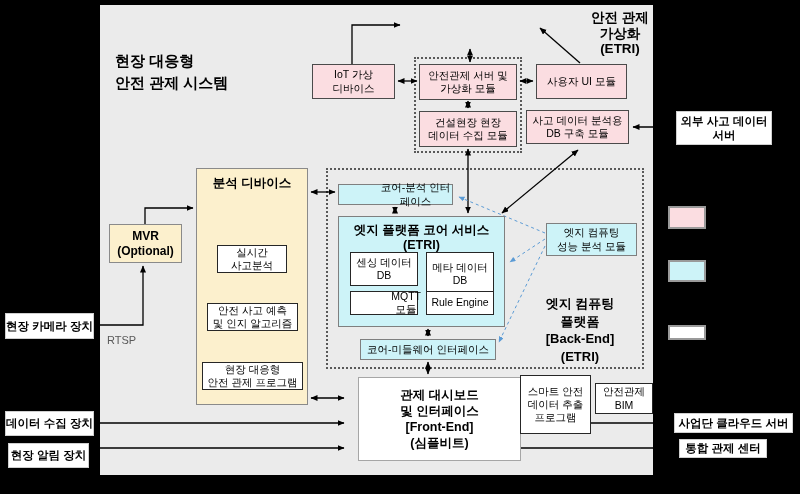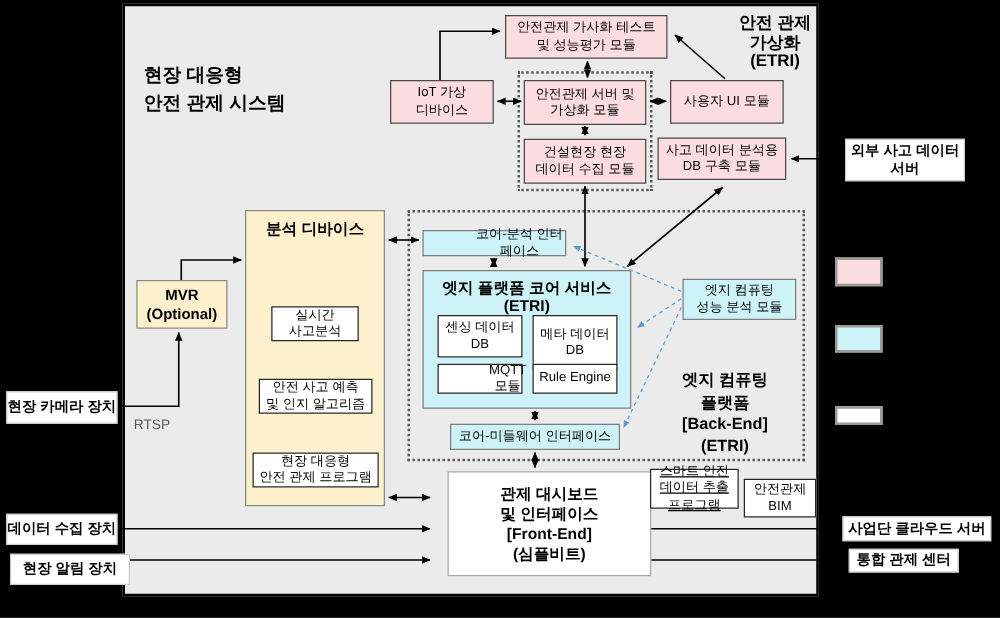--- a/index.html
+++ b/index.html
@@ -74,22 +74,20 @@
 안전 관제 시스템</div>
   <div class="freetext bold" style="left:575px;top:10px;width:90px;text-align:center;font-size:13.5px;line-height:1.15;">안전 관제
 가상화
 (ETRI)</div>
   <div class="freetext bold" style="left:524px;top:295px;width:112px;text-align:center;font-size:13px;line-height:1.35;">엣지 컴퓨팅
 플랫폼
 [Back-End]
 (ETRI)</div>
   <div class="freetext" style="left:107px;top:334px;font-size:11px;color:#595959;">RTSP</div>
 
-  <div class="box pink" style="left:404px;top:12px;width:130px;height:35px;">안전관제 가사화 테스트
-및 성능평가 모듈</div>
   <div class="box pink" style="left:419px;top:64px;width:98px;height:36px;">안전관제 서버 및
 가상화 모듈</div>
   <div class="box pink" style="left:312px;top:64px;width:83px;height:35px;">IoT 가상
 디바이스</div>
   <div class="box pink" style="left:536px;top:64px;width:91px;height:35px;">사용자 UI 모듈</div>
   <div class="box pink" style="left:419px;top:111px;width:98px;height:36px;">건설현장 현장
 데이터 수집 모듈</div>
   <div class="box pink" style="left:526px;top:110px;width:103px;height:34px;">사고 데이터 분석용
 DB 구축 모듈</div>
 
@@ -114,31 +112,31 @@
   <div class="box inner" style="left:350px;top:291px;width:68px;height:24px;padding-left:44px;">MQTT 모듈</div>
   <div class="box inner" style="left:426px;top:291px;width:68px;height:24px;">Rule Engine</div>
   <div class="box cyan" style="left:360px;top:339px;width:136px;height:21px;">코어-미들웨어 인터페이스</div>
   <div class="box cyan" style="left:546px;top:223px;width:91px;height:33px;">엣지 컴퓨팅
 성능 분석 모듈</div>
 
   <div class="box dash-border bold" style="left:347px;top:377px;width:163px;height:84px;font-size:12.5px;line-height:1.3;margin-left:11px;">관제 대시보드
 및 인터페이스
 [Front-End]
 (심플비트)</div>
-  <div class="box inner" style="left:520px;top:375px;width:71px;height:32px;text-decoration:underline;">스마트 안전
+  <div class="box inner" style="left:520px;top:375px;width:71px;height:59px;">스마트 안전
 데이터 추출
 프로그램</div>
   <div class="box inner" style="left:595px;top:383px;width:58px;height:31px;">안전관제
 BIM</div>
 
   <div class="box onblack" style="left:676px;top:111px;width:96px;height:34px;">외부 사고 데이터
 서버</div>
   <div class="box onblack" style="left:5px;top:313px;width:89px;height:26px;">현장 카메라 장치</div>
   <div class="box onblack" style="left:5px;top:411px;width:89px;height:25px;">데이터 수집 장치</div>
-  <div class="box onblack" style="left:8px;top:443px;width:96px;height:25px;">현장 알림 장치</div>
+  <div class="box onblack" style="left:8px;top:443px;width:81px;height:25px;">현장 알림 장치</div>
   <div class="box onblack" style="left:674px;top:413px;width:119px;height:20px;">사업단 클라우드 서버</div>
   <div class="box onblack" style="left:679px;top:439px;width:88px;height:19px;text-align:right;">통합 관제 센터</div>
 
   <div class="swatch" style="left:668px;top:206px;width:38px;height:23px;background:#fbdde1;"></div>
   <div class="swatch" style="left:668px;top:260px;width:38px;height:22px;background:#cdf3f8;"></div>
   <div class="swatch" style="left:668px;top:325px;width:38px;height:15px;background:#ffffff;"></div>
 
 </div>
 
 </body></html>

